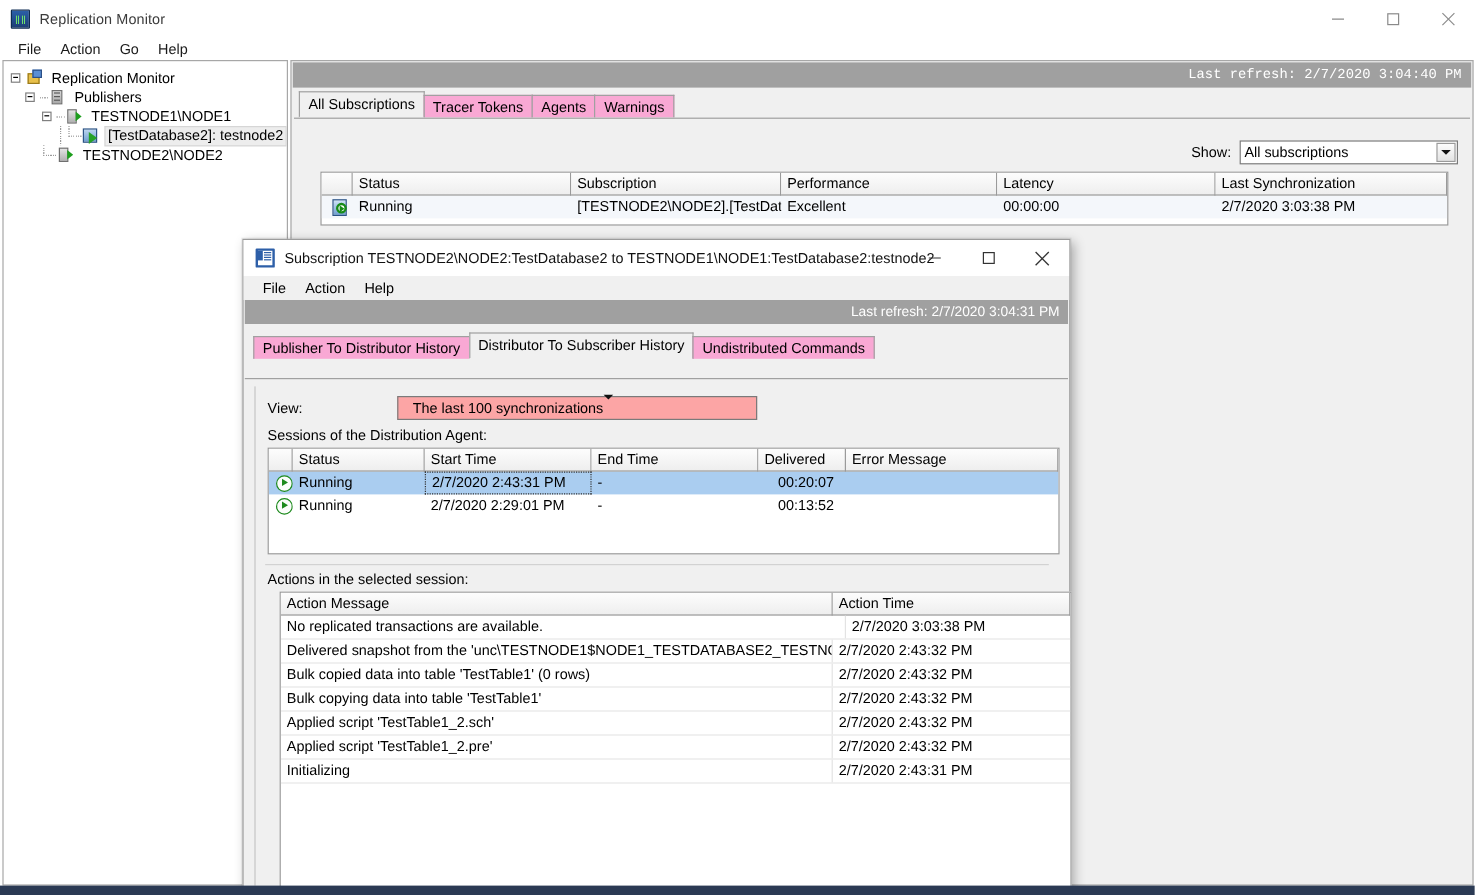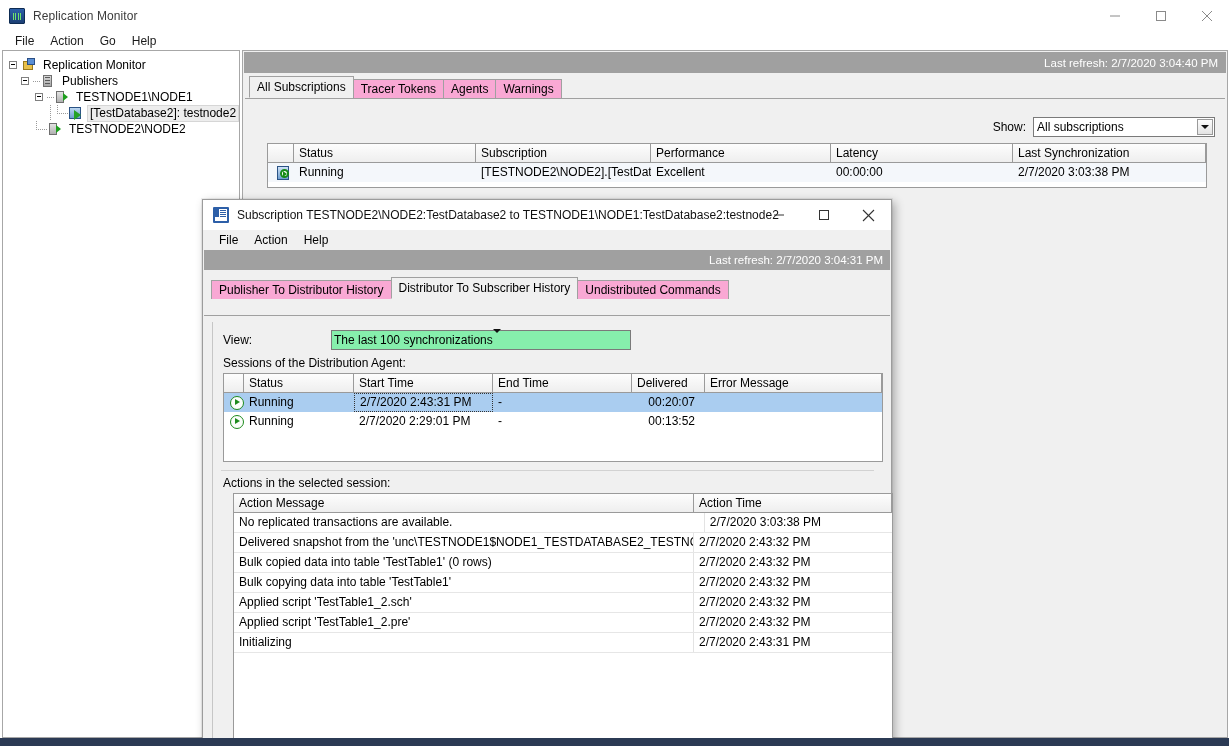--- a/index.html
+++ b/index.html
@@ -148,21 +148,21 @@
     position: absolute; left: 241px; top: 49px; width: 986px; height: 688px;
     background: #f0f0f0;
     border: 1px solid #a7a7a7;
     box-sizing: border-box;
   }
   .refresh-bar {
     position: absolute; left: 1px; top: 1px; right: 1px; height: 21px;
     background: #a0a0a0;
     color: #ffffff; font-size: 11.5px;
     display: flex; align-items: center; justify-content: flex-end;
-    padding-right: 8px; box-sizing: border-box;
+    padding-right: 8px; box-sizing: border-box; font-family: Liberation Mono, monospace;
   }
   .tabstrip {
     position: absolute; left: 6px; top: 26px; height: 21px;
     display: flex; align-items: flex-end;
   }
   .tab {
     height: 19px; line-height: 19px; padding: 0 7px;
     font-size: 12px; color: #000;
     border-left: 1px solid #a0a0a0; border-top: 1px solid #a0a0a0; border-right: 1px solid #a0a0a0;
     background: #f9a8d4; box-sizing: border-box;
@@ -294,23 +294,23 @@
   }
   .dlg-inner {
     position: absolute; left: 8px; top: 6px; right: 8px; bottom: 6px;
     background: #f0f0f0;
     border-left: 1px solid #c6c6c6;
     box-sizing: border-box;
   }
   .view-row { position: absolute; left: 10px; top: 8px; display: flex; align-items: center; }
   .view-label { font-size: 12px; width: 108px; }
   .combo2 {
-    width: 300px; height: 20px; background: #86efac;
+    width: 300px; height: 20px; background: #fca5a5;
     border: 1px solid #7a7a7a; box-sizing: border-box; display: flex; align-items: center;
-    position: relative; font-size: 12px; padding-left: 2px;
+    position: relative; font-size: 12px; padding-left: 12px;
   }
   .section-label { position: absolute; font-size: 12px; color: #000; }
   .group-line {
     position: absolute; left: 8px; right: 8px; height: 1px; background: #d2d2d2;
   }
 
   .bottom-strip {
     position: absolute; left: 0; top: 738px; width: 1229px; height: 8px;
     background: #2b3a54;
   }

